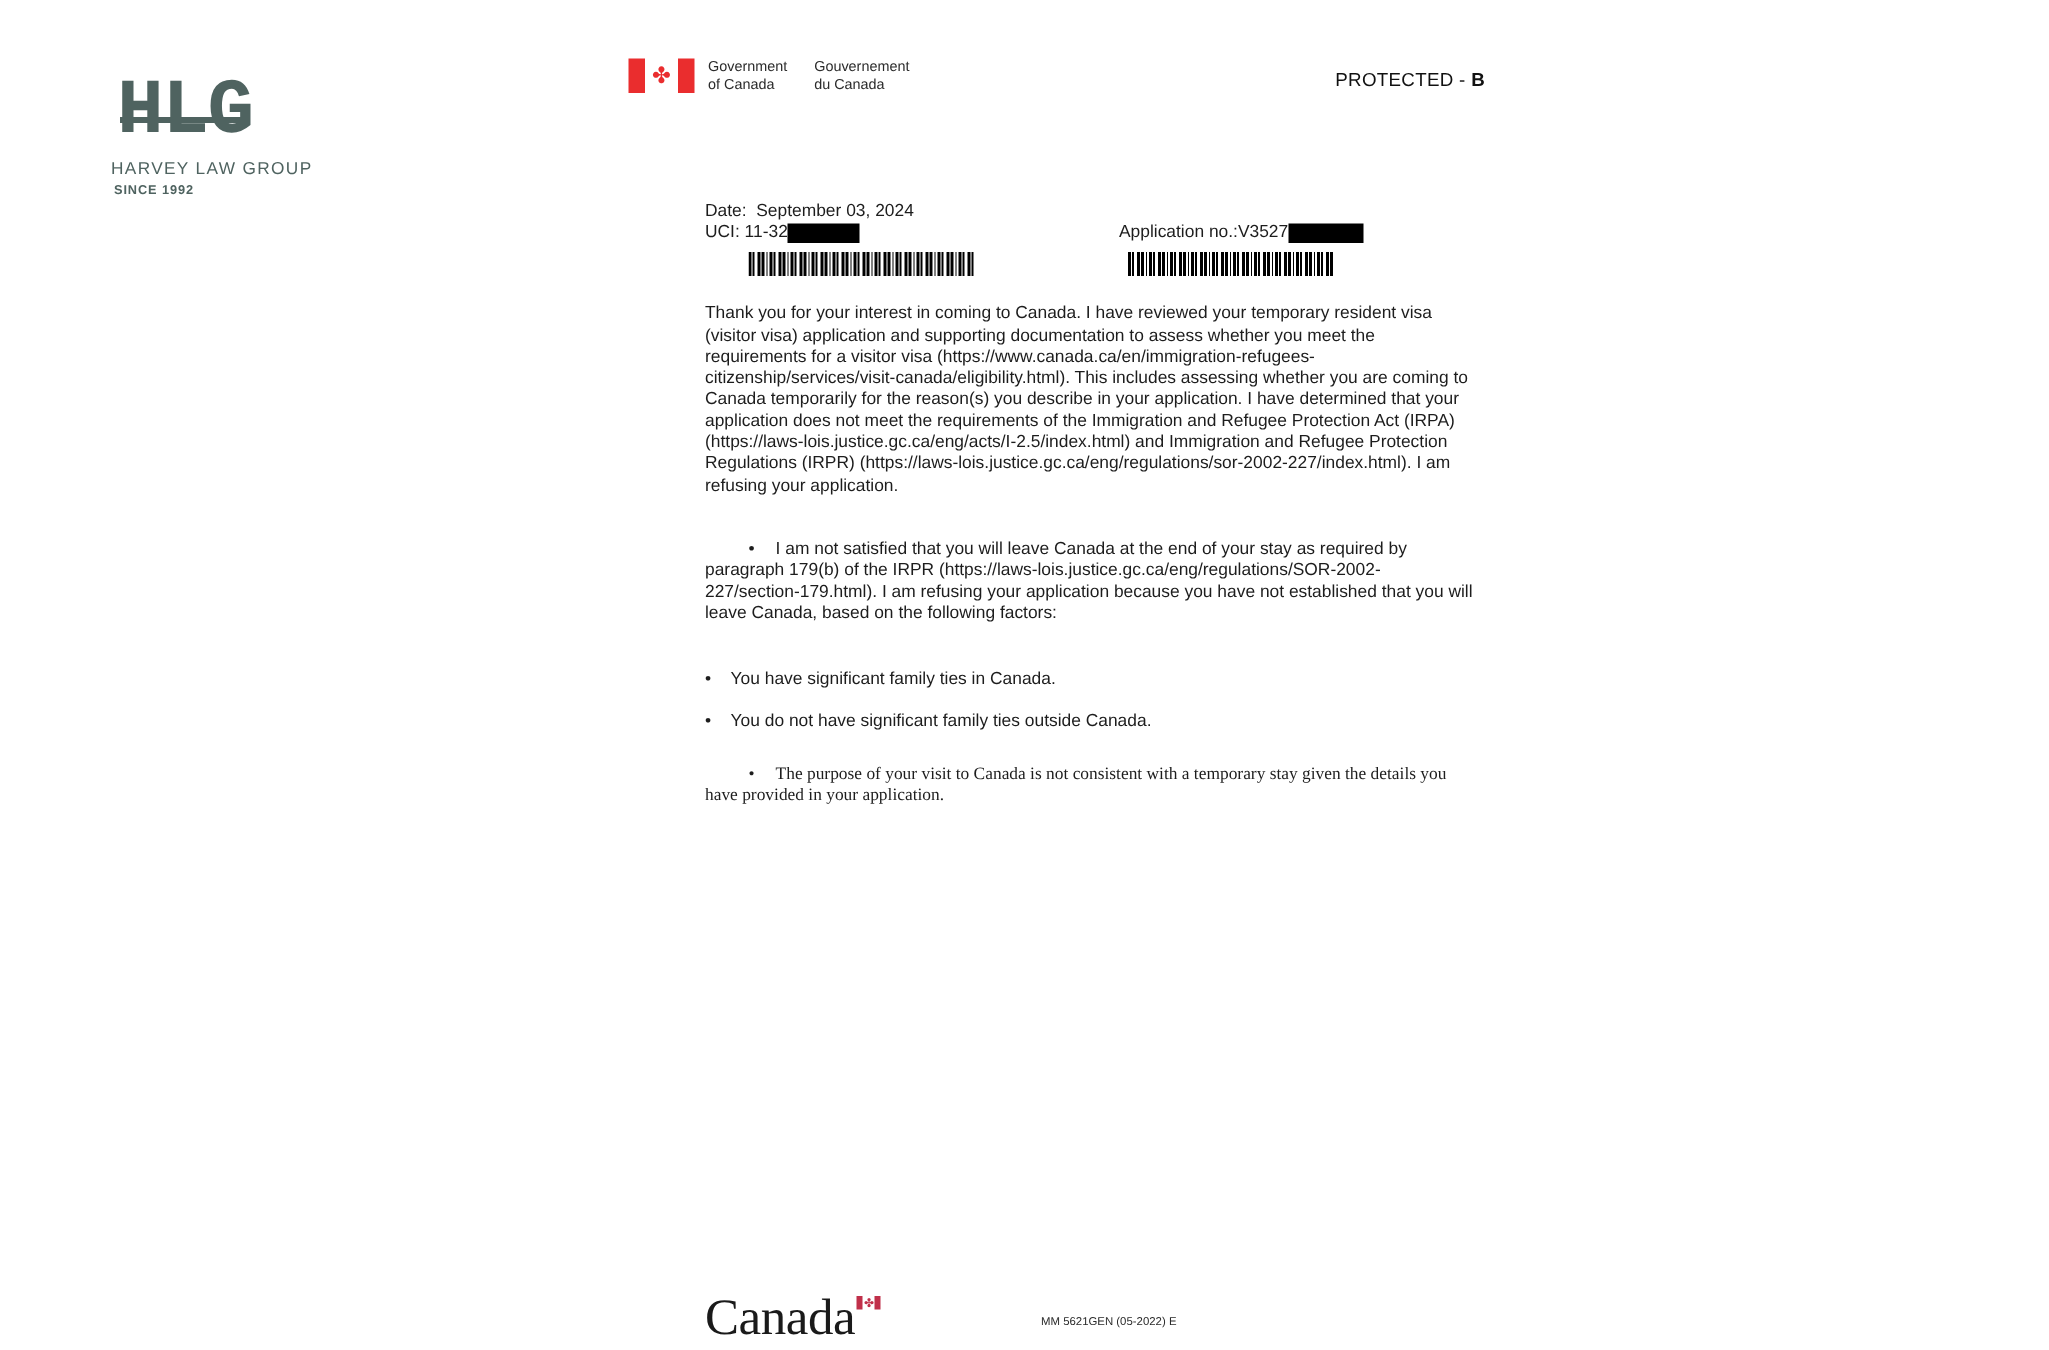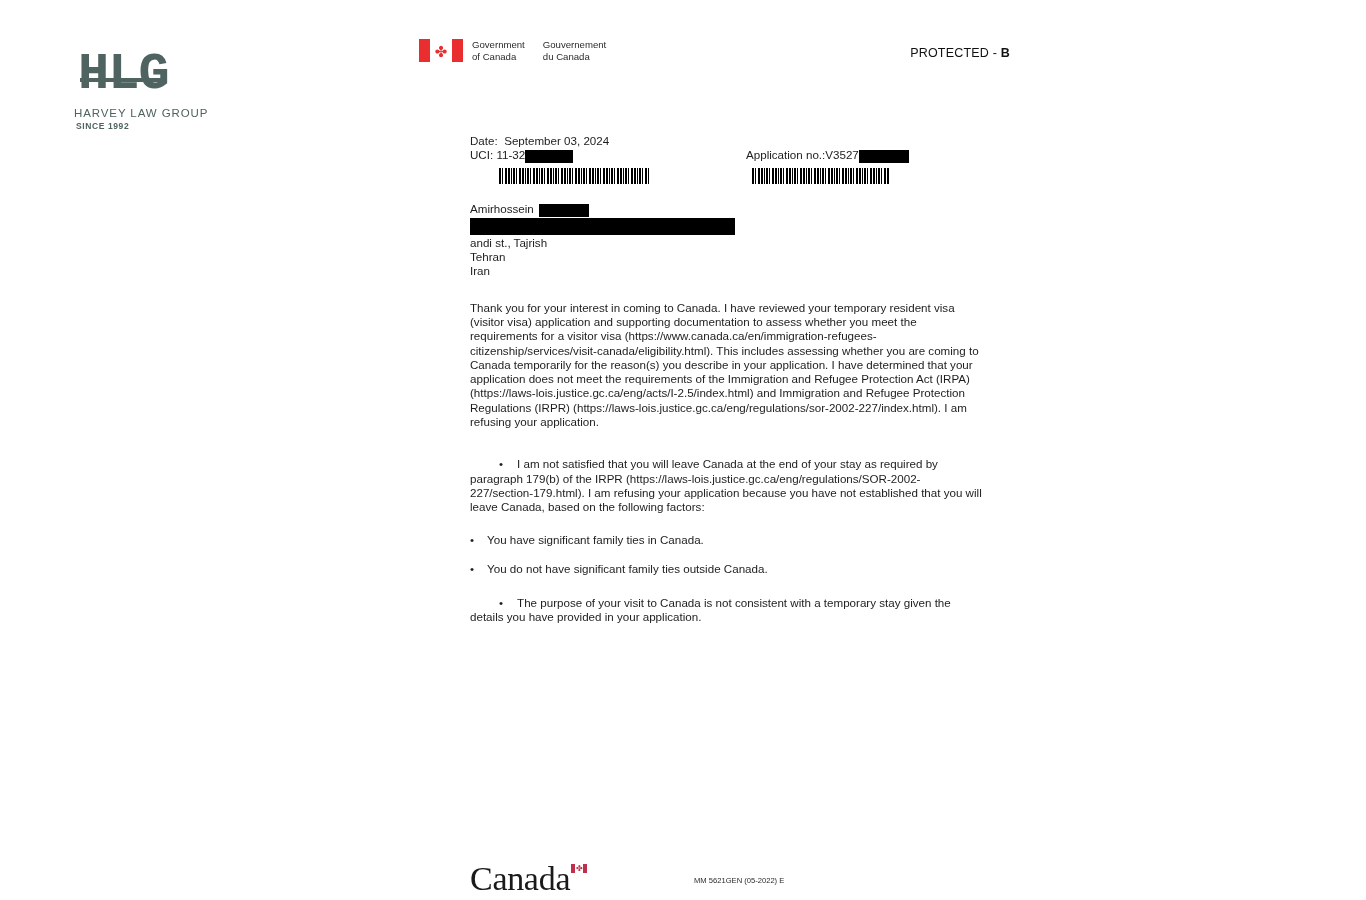--- a/index.html
+++ b/index.html
@@ -103,21 +103,21 @@
     gap: 18px;
     font-size: 9.6px;
     line-height: 11.5px;
     color: #2b2b2b;
   }
   #goc-signature .goc-words span { display: block; white-space: nowrap; }
 
   
   #protected-marking {
     position: absolute;
-    right: 356px;
+    right: 376px;
     top: 46px;
     font-size: 12.5px;
     letter-spacing: 0.2px;
     white-space: nowrap;
     color: #111;
   }
   #protected-marking b { font-weight: 700; }
 
   
   #letter {
@@ -172,21 +172,21 @@
     background: #000;
     width: 265px;
     margin-top: 1px;
     margin-bottom: 1px;
   }
 
   #salutation { margin-bottom: 22px; }
 
   .para { margin: 0 0 14px 0; text-align: left; }
   #para-intro { margin-bottom: 28px; }
-  #bullet-main { margin-bottom: 19px; }
+  #bullet-main { margin-bottom: 30px; }
   .bullet-sub { margin: 0 0 14px 0; padding-left: 27px; text-indent: -27px; }
   .bullet-main-para { text-indent: 29px; }
   .bullet-last { margin: 0; padding-left: 0; }
 
   
   #footer-canada-wordmark {
     position: absolute;
     left: 470px;
     top: 862px;
     font-family: "Liberation Serif", serif;
@@ -271,38 +271,31 @@
     <div id="uci-block">
       <span class="id-label">UCI: 11-32</span><span class="redaction" style="width:48px;"></span>
       <div class="barcode" id="uci-barcode"></div>
     </div>
     <div id="app-block">
       <span class="id-label">Application no.:V3527</span><span class="redaction" style="width:50px;"></span>
       <div class="barcode" id="app-barcode"></div>
     </div>
   </div>
 
-  <div id="address-block">
-    <div id="address-name" class="line"><span>Amirhossein</span><span class="redaction" style="width:50px;margin-left:5px;"></span></div>
-    <span id="address-redaction-wide"></span>
-    <div class="line">andi st., Tajrish</div>
-    <div class="line">Tehran</div>
-    <div class="line">Iran</div>
-  </div>
 
 
   <p class="para" id="para-intro">Thank you for your interest in coming to Canada. I have reviewed your temporary resident visa (visitor visa) application and supporting documentation to assess whether you meet the requirements for a visitor visa (https://www.canada.ca/en/immigration-refugees-citizenship/services/visit-canada/eligibility.html). This includes assessing whether you are coming to Canada temporarily for the reason(s) you describe in your application. I have determined that your application does not meet the requirements of the Immigration and Refugee Protection Act (IRPA) (https://laws-lois.justice.gc.ca/eng/acts/I-2.5/index.html) and Immigration and Refugee Protection Regulations (IRPR) (https://laws-lois.justice.gc.ca/eng/regulations/sor-2002-227/index.html). I am refusing your application.</p>
 
   <p class="para bullet-main-para" id="bullet-main"><span>•</span><span style="margin-left:14px;">I am not satisfied that you will leave Canada at the end of your stay as required by paragraph 179(b) of the IRPR (https://laws-lois.justice.gc.ca/eng/regulations/SOR-2002-227/section-179.html). I am refusing your application because you have not established that you will leave Canada, based on the following factors:</span></p>
 
   <p class="para bullet-sub"><span>•</span><span style="margin-left:13px;">You have significant family ties in Canada.</span></p>
 
   <p class="para bullet-sub"><span>•</span><span style="margin-left:13px;">You do not have significant family ties outside Canada.</span></p>
 
-  <p class="para bullet-last bullet-main-para" style="margin-top:20px;"><span>•</span><span style="margin-left:14px;">The purpose of your visit to Canada is not consistent with a temporary stay given the details you have  provided in your application.</span></p>
+  <p class="para bullet-last bullet-main-para" style="margin-top:20px;font-family:Liberation Serif, serif;"><span>•</span><span style="margin-left:14px;">The purpose of your visit to Canada is not consistent with a temporary stay given the details you have  provided in your application.</span></p>
 
 </div>
 
 <div id="footer-canada-wordmark"><span>Canad</span><span>a</span><span class="wm-flag">
       <span class="band left"></span>
       <span class="band right"></span>
       <span class="leaf">✤</span>
   </span></div>
 
 <div id="footer-form-code">MM 5621GEN (05-2022) E</div>

